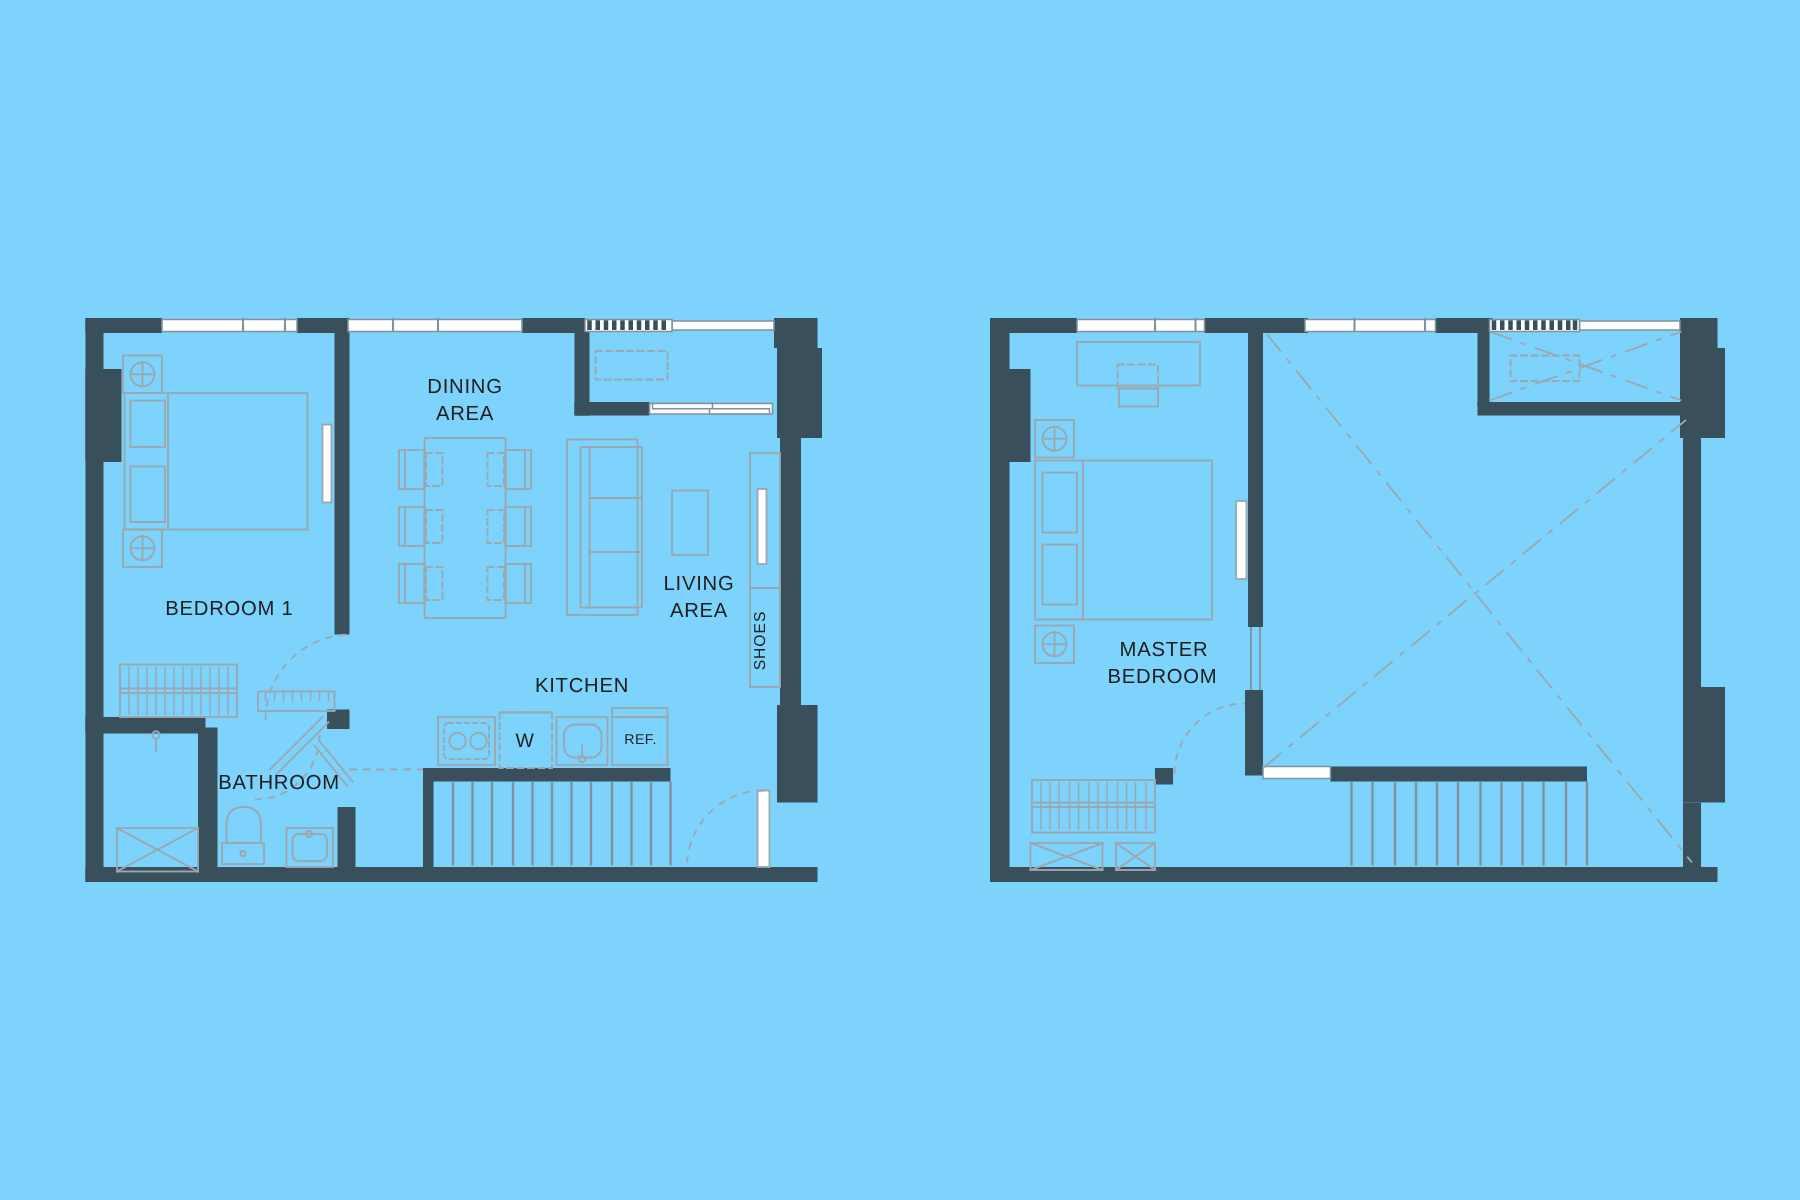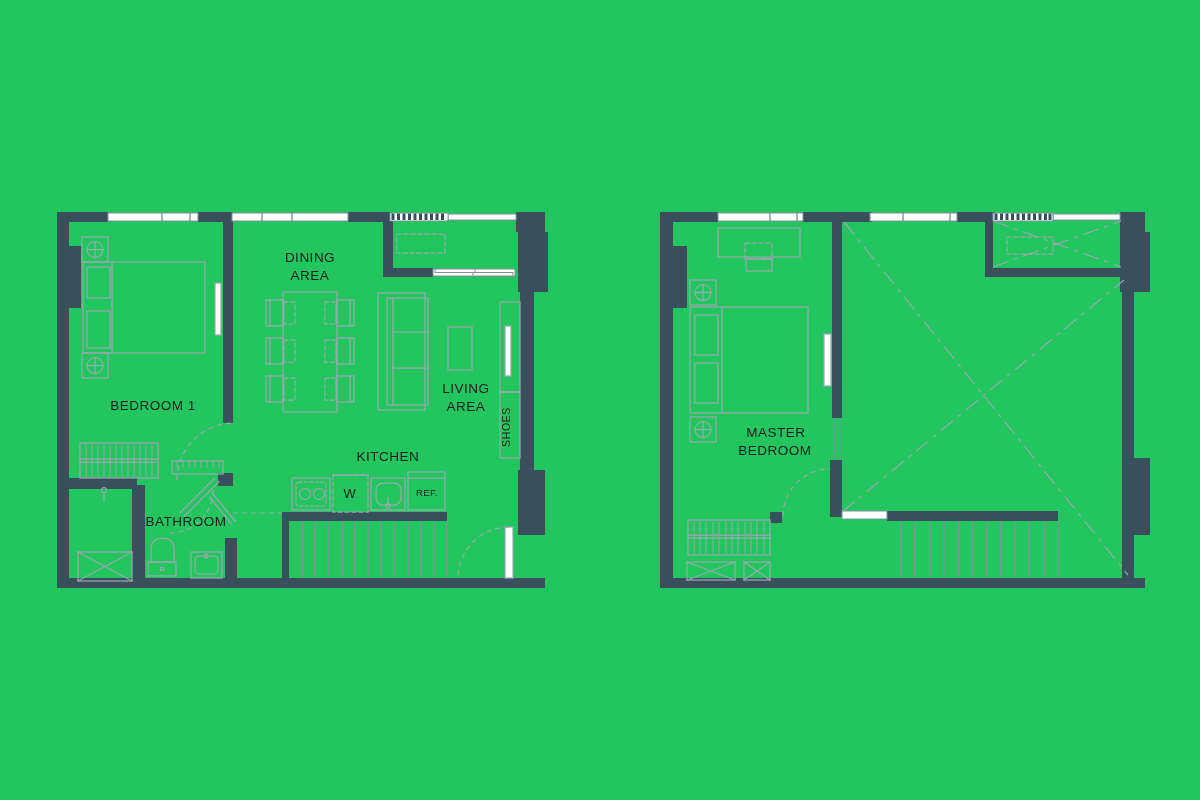--- a/index.html
+++ b/index.html
@@ -1,16 +1,16 @@
 <!DOCTYPE html>
 <html><head>
 <meta charset="utf-8">
 <style>
   html,body { margin:0; padding:0; }
-  #canvas { position:relative; width:1200px; height:800px; background:#22c55e; overflow:hidden; }
+  #canvas { position:relative; width:1200px; height:800px; background:#7dd3fc; overflow:hidden; }
   svg { display:block; }
   svg text { font-family:"Liberation Sans","DejaVu Sans",sans-serif; letter-spacing:0.5px; }
   .lbl  { font-size:13.5px; text-anchor:middle; }
   .lbl-sm { font-size:9.5px;  text-anchor:middle; letter-spacing:0.3px; }
   .lbl-w  { font-size:13px;   text-anchor:middle; }
   .lbl-shoes { font-size:10.5px; text-anchor:middle; letter-spacing:0.6px; }
   .fur  { fill:none; stroke-width:1.25; stroke-linecap:square; }
   .dash { fill:none; stroke-width:1.2; stroke-dasharray:5 4; }
   .dashdot { fill:none; stroke-width:1.2; stroke-dasharray:16 6 4 6; }
   .tread { stroke-width:1.6; }

